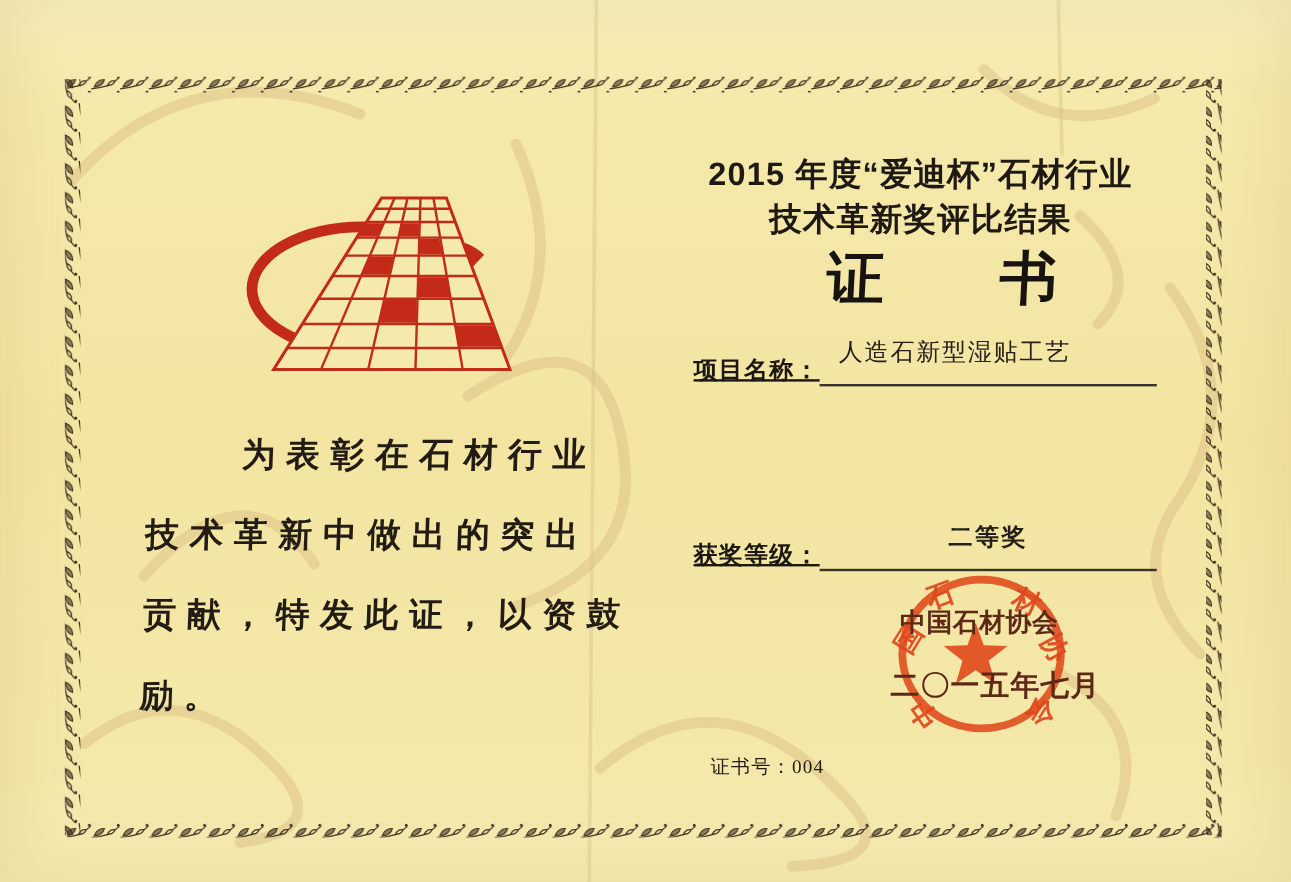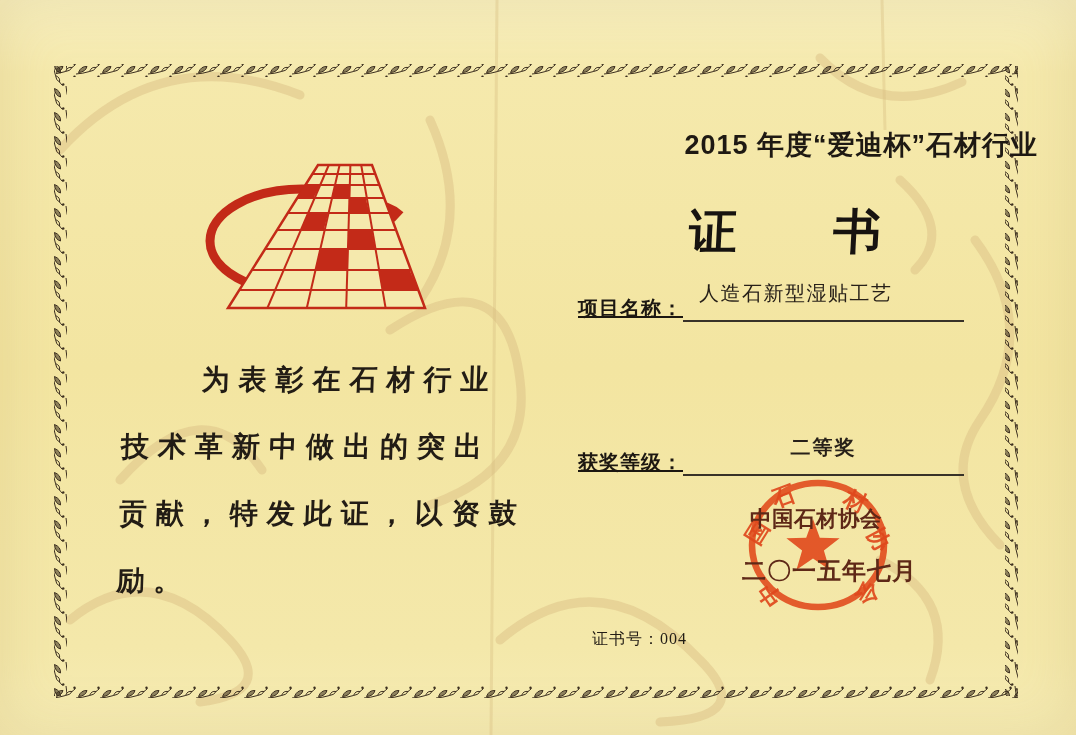--- a/index.html
+++ b/index.html
@@ -14,21 +14,21 @@
   
   .frame{left:52px;top:62px;width:970px;height:636px;}
   
   .logo{left:203px;top:156px;width:230px;height:160px;}
   .citation{left:120px;top:346px;width:420px;
     font-family:"Liberation Serif",serif;font-weight:700;font-size:28px;
     line-height:67px;letter-spacing:9px;color:#221c15;transform:skewX(-2deg);}
   .cal-line{white-space:nowrap;}
   .cal-line.first{padding-left:78px;}
   
-  .title-block{left:588px;top:126px;width:450px;text-align:right;}
+  .title-block{left:542px;top:126px;width:450px;text-align:center;}
   .title-line{font-weight:700;font-size:27px;line-height:38px;letter-spacing:1px;color:#1e1913;}
   .doc-title{left:560px;top:200px;width:450px;text-align:center;
     font-family:"Liberation Serif",serif;font-weight:900;font-size:48px;
     color:#171310;transform:skewX(-3deg);}
   .field-row{left:578px;width:386px;display:flex;align-items:flex-end;}
   .row1{top:280px;} .row2{top:348px;} .row3{top:434px;}
   .field-label{font-weight:700;font-size:20px;white-space:nowrap;color:#1c1711;letter-spacing:1px;text-decoration:underline;}
   .field-line{flex:1;border-bottom:2px solid #383228;min-height:27px;
     font-family:"Liberation Serif",serif;font-size:20px;color:#272019;
     padding:0 2px 13px 2px;white-space:nowrap;}
@@ -129,20 +129,21 @@
 
   <div class="abs citation">
     <div class="cal-line first">为表彰在石材行业</div>
     <div class="cal-line">技术革新中做出的突出</div>
     <div class="cal-line">贡献，特发此证，以资鼓</div>
     <div class="cal-line">励。</div>
   </div>
 
   <div class="abs title-block">
     <div class="title-line">2015 年度“爱迪杯”石材行业</div>
+    <div class="title-line">技术革新奖评比结果</div>
   </div>
   <div class="abs doc-title">证　　书</div>
 
   <div class="abs field-row row1">
     <span class="field-label">项目名称：</span>
     <span class="field-line">人造石新型湿贴工艺</span>
   </div>
   <div class="abs field-row row3">
     <span class="field-label">获奖等级：</span>
     <span class="field-line">二等奖</span>

